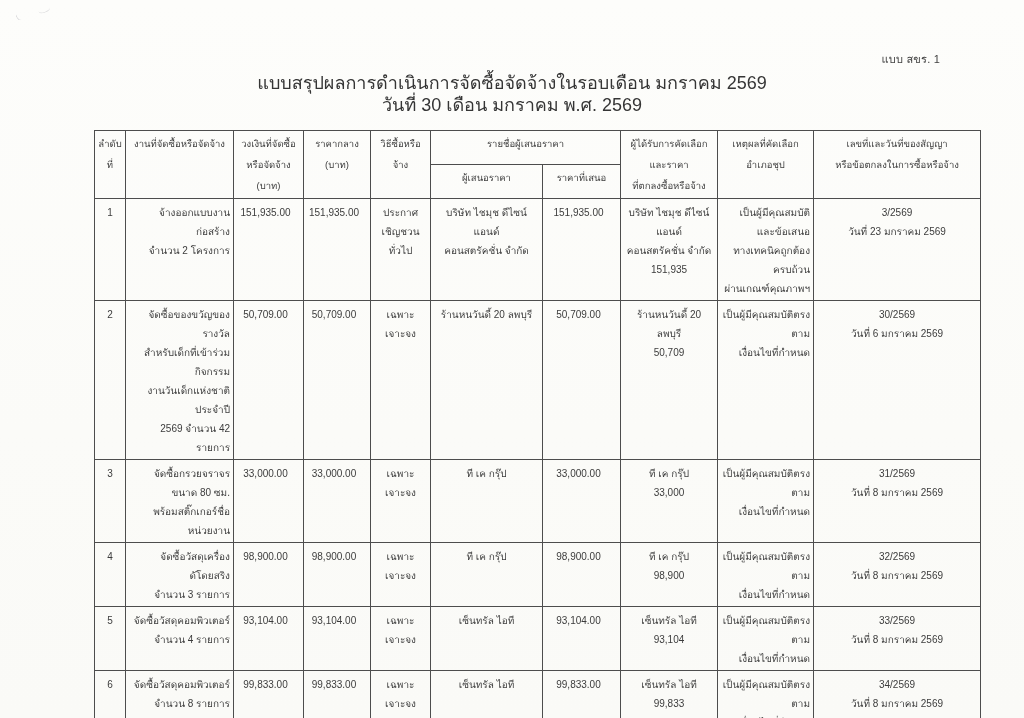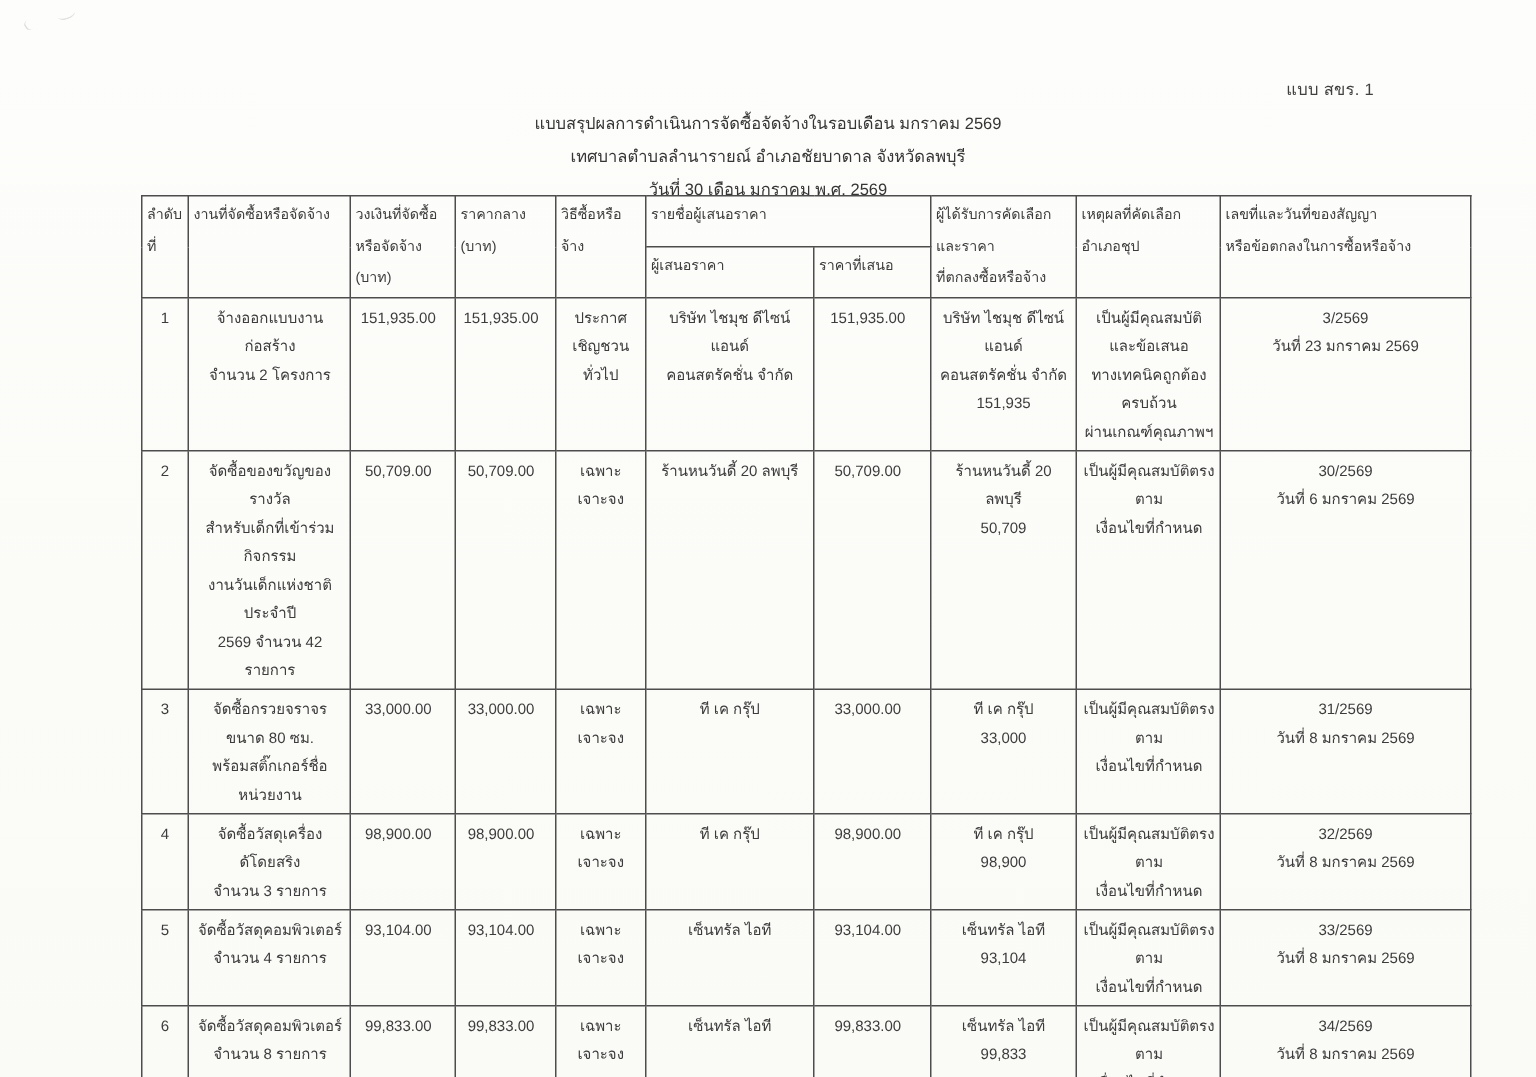--- a/index.html
+++ b/index.html
@@ -14,44 +14,44 @@
     color:#3a3a3a;
   }
   
   .pencil { position:absolute; opacity:.28; }
   .pencil-1 { top:12px; left:16px; width:9px; height:7px;
     border-left:1.5px solid #8a8a96; transform:rotate(-35deg); border-radius:40%; }
   .pencil-2 { top:6px; left:38px; width:12px; height:6px;
     border-bottom:1.5px solid #9a9aa4; transform:rotate(-18deg); border-radius:50%; }
 
   .form-label {
-    position:absolute; top:50px; right:108px;
+    position:absolute; top:50px; right:84px;
     font-size:11px; color:#414141; letter-spacing:.2px;
   }
   .titles {
     position:absolute; top:77px; left:0; width:100%;
     text-align:center; color:#353535;
   }
-  .titles .t { font-size:11px; line-height:13px; margin-bottom:9px; }
+  .titles .t { font-size:18px; line-height:13px; margin-bottom:9px; }
 
   table.doc-table {
     position:absolute; top:130px; left:94px;
     width:886px; border-collapse:collapse; table-layout:fixed;
     font-size:10px; line-height:19px; color:#3c3c3c;
   }
   .doc-table th, .doc-table td {
     border:1px solid #4d4d4d; vertical-align:top;
     padding:2px 3px; font-weight:normal; overflow:hidden;
   }
-  .doc-table th { text-align:left; font-size:9.5px; line-height:21px; }
+  .doc-table th { text-align:center; font-size:9.5px; line-height:21px; }
   .doc-table td { padding-top:4px; }
 
   .num  { text-align:center; padding-right:9px !important; }
   .ctr  { text-align:center; }
-  .left { text-align:center; padding-left:4px !important; }
+  .left { text-align:right; padding-left:4px !important; }
   .col-no { text-align:center; }
 
   
   .doc-table tbody tr:nth-child(1)  td { height:54px; }
   .doc-table tbody tr:nth-child(2)  td { height:76px; }
   .doc-table tbody tr:nth-child(3)  td { height:40px; }
   .doc-table tbody tr:nth-child(4)  td { height:42px; }
   .doc-table tbody tr:nth-child(5)  td { height:40px; }
   .doc-table tbody tr:nth-child(6)  td { height:40px; }
   .doc-table tbody tr:nth-child(7)  td { height:35px; }
@@ -64,21 +64,20 @@
 
 <div class="sheet">
 
   <div class="pencil pencil-1"></div>
   <div class="pencil pencil-2"></div>
 
   <div class="form-label">แบบ สขร. 1</div>
 
   <div class="titles">
     <div class="t">แบบสรุปผลการดำเนินการจัดซื้อจัดจ้างในรอบเดือน มกราคม 2569</div>
-    <div class="t">เทศบาลตำบลลำนารายณ์ อำเภอชัยบาดาล จังหวัดลพบุรี</div>
     <div class="t">วันที่ 30 เดือน มกราคม พ.ศ. 2569</div>
   </div>
 
   <table class="doc-table">
     <colgroup>
       <col style="width:31px">
         <col style="width:108px">
         <col style="width:70px">
       <col style="width:67px">
         <col style="width:60px">

